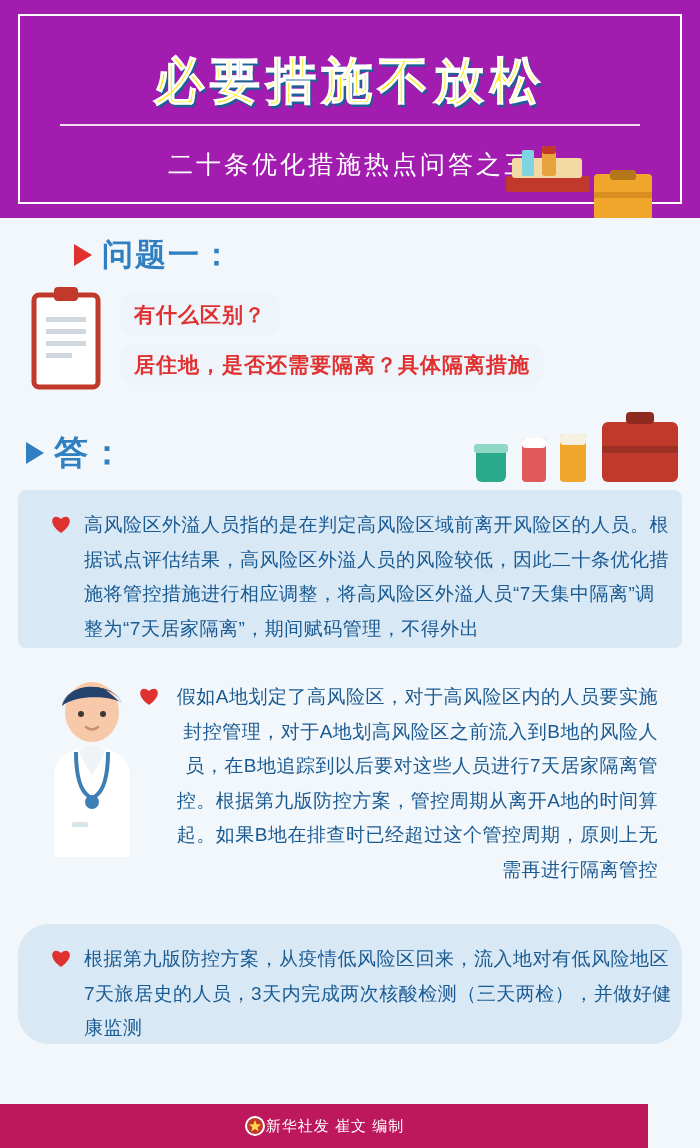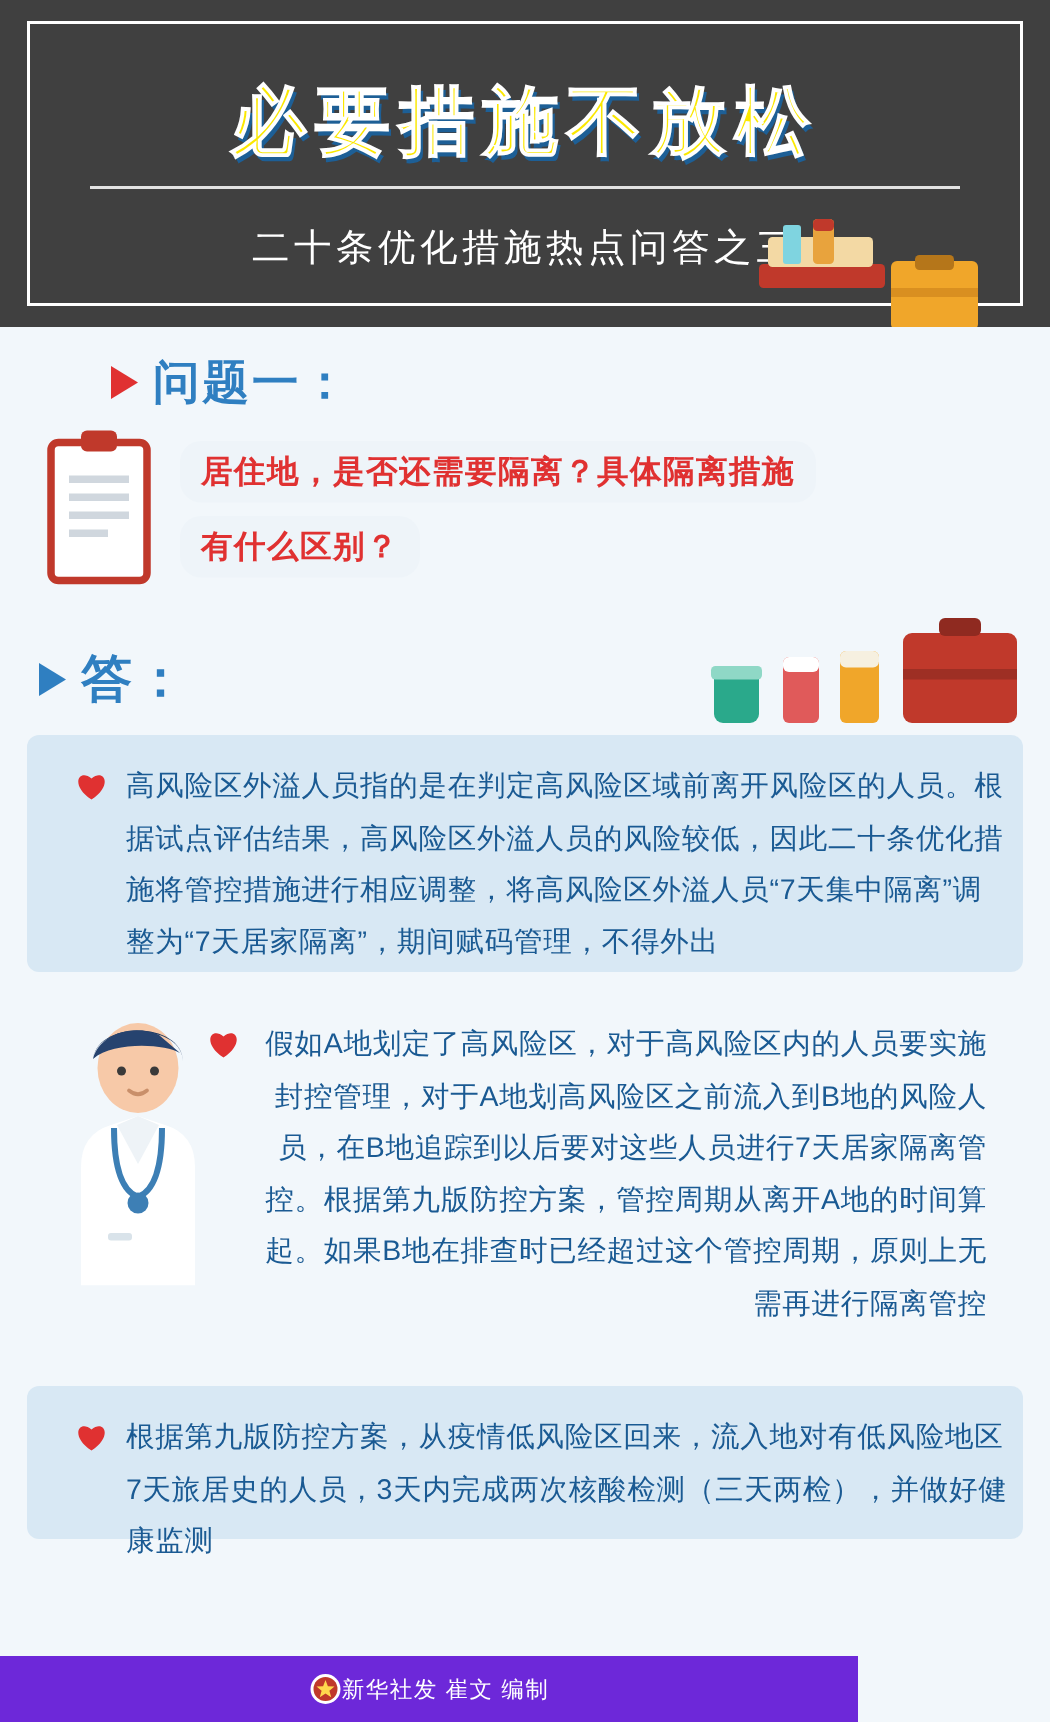--- a/index.html
+++ b/index.html
@@ -11,21 +11,21 @@
     position:relative;
   }
   .page{
     position:relative;width:700px;height:1148px;
     background:#f2f7fb;
     overflow:hidden;
   }
   
   .header{
     position:absolute;left:0;top:0;width:700px;height:218px;
-    background:#404040;
+    background:#a21caf;
     overflow:hidden;
   }
   .header-inner{
     position:absolute;left:18px;top:14px;width:664px;height:190px;
     border:2px solid #ffffff;
     box-sizing:border-box;
   }
   .title{
     position:absolute;left:0;top:48px;width:700px;
     text-align:center;
@@ -93,22 +93,22 @@
     position:absolute;left:32px;top:24px;width:22px;height:20px;
   }
   .heart.offs{left:120px;}
   .card2-body{
     padding:18px 24px 18px 150px;
     font-size:19px;line-height:1.82;color:#1a5a93;letter-spacing:.5px;
   }
   .doctor{position:absolute;left:14px;top:10px;width:120px;height:185px;}
   
   .footer{
-    position:absolute;left:0;bottom:0;width:572px;height:44px;
-    background:#6d28d9;
+    position:absolute;left:0;bottom:0;width:648px;height:44px;
+    background:#be185d;
     display:flex;align-items:center;justify-content:center;gap:0;
   }
   .footer-text{color:#ffffff;font-size:15px;letter-spacing:1px;}
   .deco-mid{position:absolute;left:470px;top:400px;width:215px;height:90px;}
 </style>
 </head>
 <body>
 
 <div class="page">
 
@@ -138,22 +138,22 @@
   <svg class="clipboard" viewBox="0 0 72 105">
     <rect x="4" y="10" width="64" height="92" rx="5" fill="#ffffff" stroke="#c0392b" stroke-width="5"></rect>
     <rect x="24" y="2" width="24" height="14" rx="4" fill="#c0392b"></rect>
     <rect x="16" y="32" width="40" height="5" fill="#d0d7de"></rect>
     <rect x="16" y="44" width="40" height="5" fill="#d0d7de"></rect>
     <rect x="16" y="56" width="40" height="5" fill="#d0d7de"></rect>
     <rect x="16" y="68" width="26" height="5" fill="#d0d7de"></rect>
   </svg>
 
   <div class="q-lines">
+    <div><span class="q-line">有什么区别？</span></div>
     <div><span class="q-line">居住地，是否还需要隔离？具体隔离措施</span></div>
-    <div><span class="q-line">有什么区别？</span></div>
   </div>
 
   <div class="a-label">
     <span class="tri-blue"></span>
     <span class="a-label-text">答：</span>
   </div>
 
   <svg class="deco-mid" viewBox="0 0 215 90">
     <path d="M6 52 h30 v24 a6 6 0 0 1 -6 6 h-18 a6 6 0 0 1 -6 -6 z" fill="#2aa98b"></path>
     <rect x="4" y="44" width="34" height="9" rx="3" fill="#8fd8c6"></rect>
@@ -186,21 +186,21 @@
       <path d="M44 80 q0 40 16 46 q16-6 16-46" stroke="#3d7fb5" stroke-width="4" fill="none"></path>
       <circle cx="60" cy="130" r="7" fill="#3d7fb5"></circle>
       <rect x="40" y="150" width="16" height="5" rx="2" fill="#d9e3ea"></rect>
     </svg>
     <svg class="heart offs" viewBox="0 0 22 20" style="top:24px;">
       <path d="M11 19 C-4 9 3 -2 11 5 C19 -2 26 9 11 19 Z" fill="#e03131"></path>
     </svg>
     <div class="card2-body">假如A地划定了高风险区，对于高风险区内的人员要实施封控管理，对于A地划高风险区之前流入到B地的风险人员，在B地追踪到以后要对这些人员进行7天居家隔离管控。根据第九版防控方案，管控周期从离开A地的时间算起。如果B地在排查时已经超过这个管控周期，原则上无需再进行隔离管控</div>
   </div>
 
-  <div class="card" style="top:924px;height:102px;">
+  <div class="card" style="top:924px;height:120px;border-radius:31px;">
     <svg class="heart" viewBox="0 0 22 20">
       <path d="M11 19 C-4 9 3 -2 11 5 C19 -2 26 9 11 19 Z" fill="#e03131"></path>
     </svg>
     <div class="card-body">根据第九版防控方案，从疫情低风险区回来，流入地对有低风险地区7天旅居史的人员，3天内完成两次核酸检测（三天两检），并做好健康监测</div>
   </div>
 
   <div class="footer">
     <svg width="22" height="22" viewBox="0 0 22 22">
       <circle cx="11" cy="11" r="10" fill="#ffffff"></circle>
       <circle cx="11" cy="11" r="8" fill="#c0392b"></circle>

